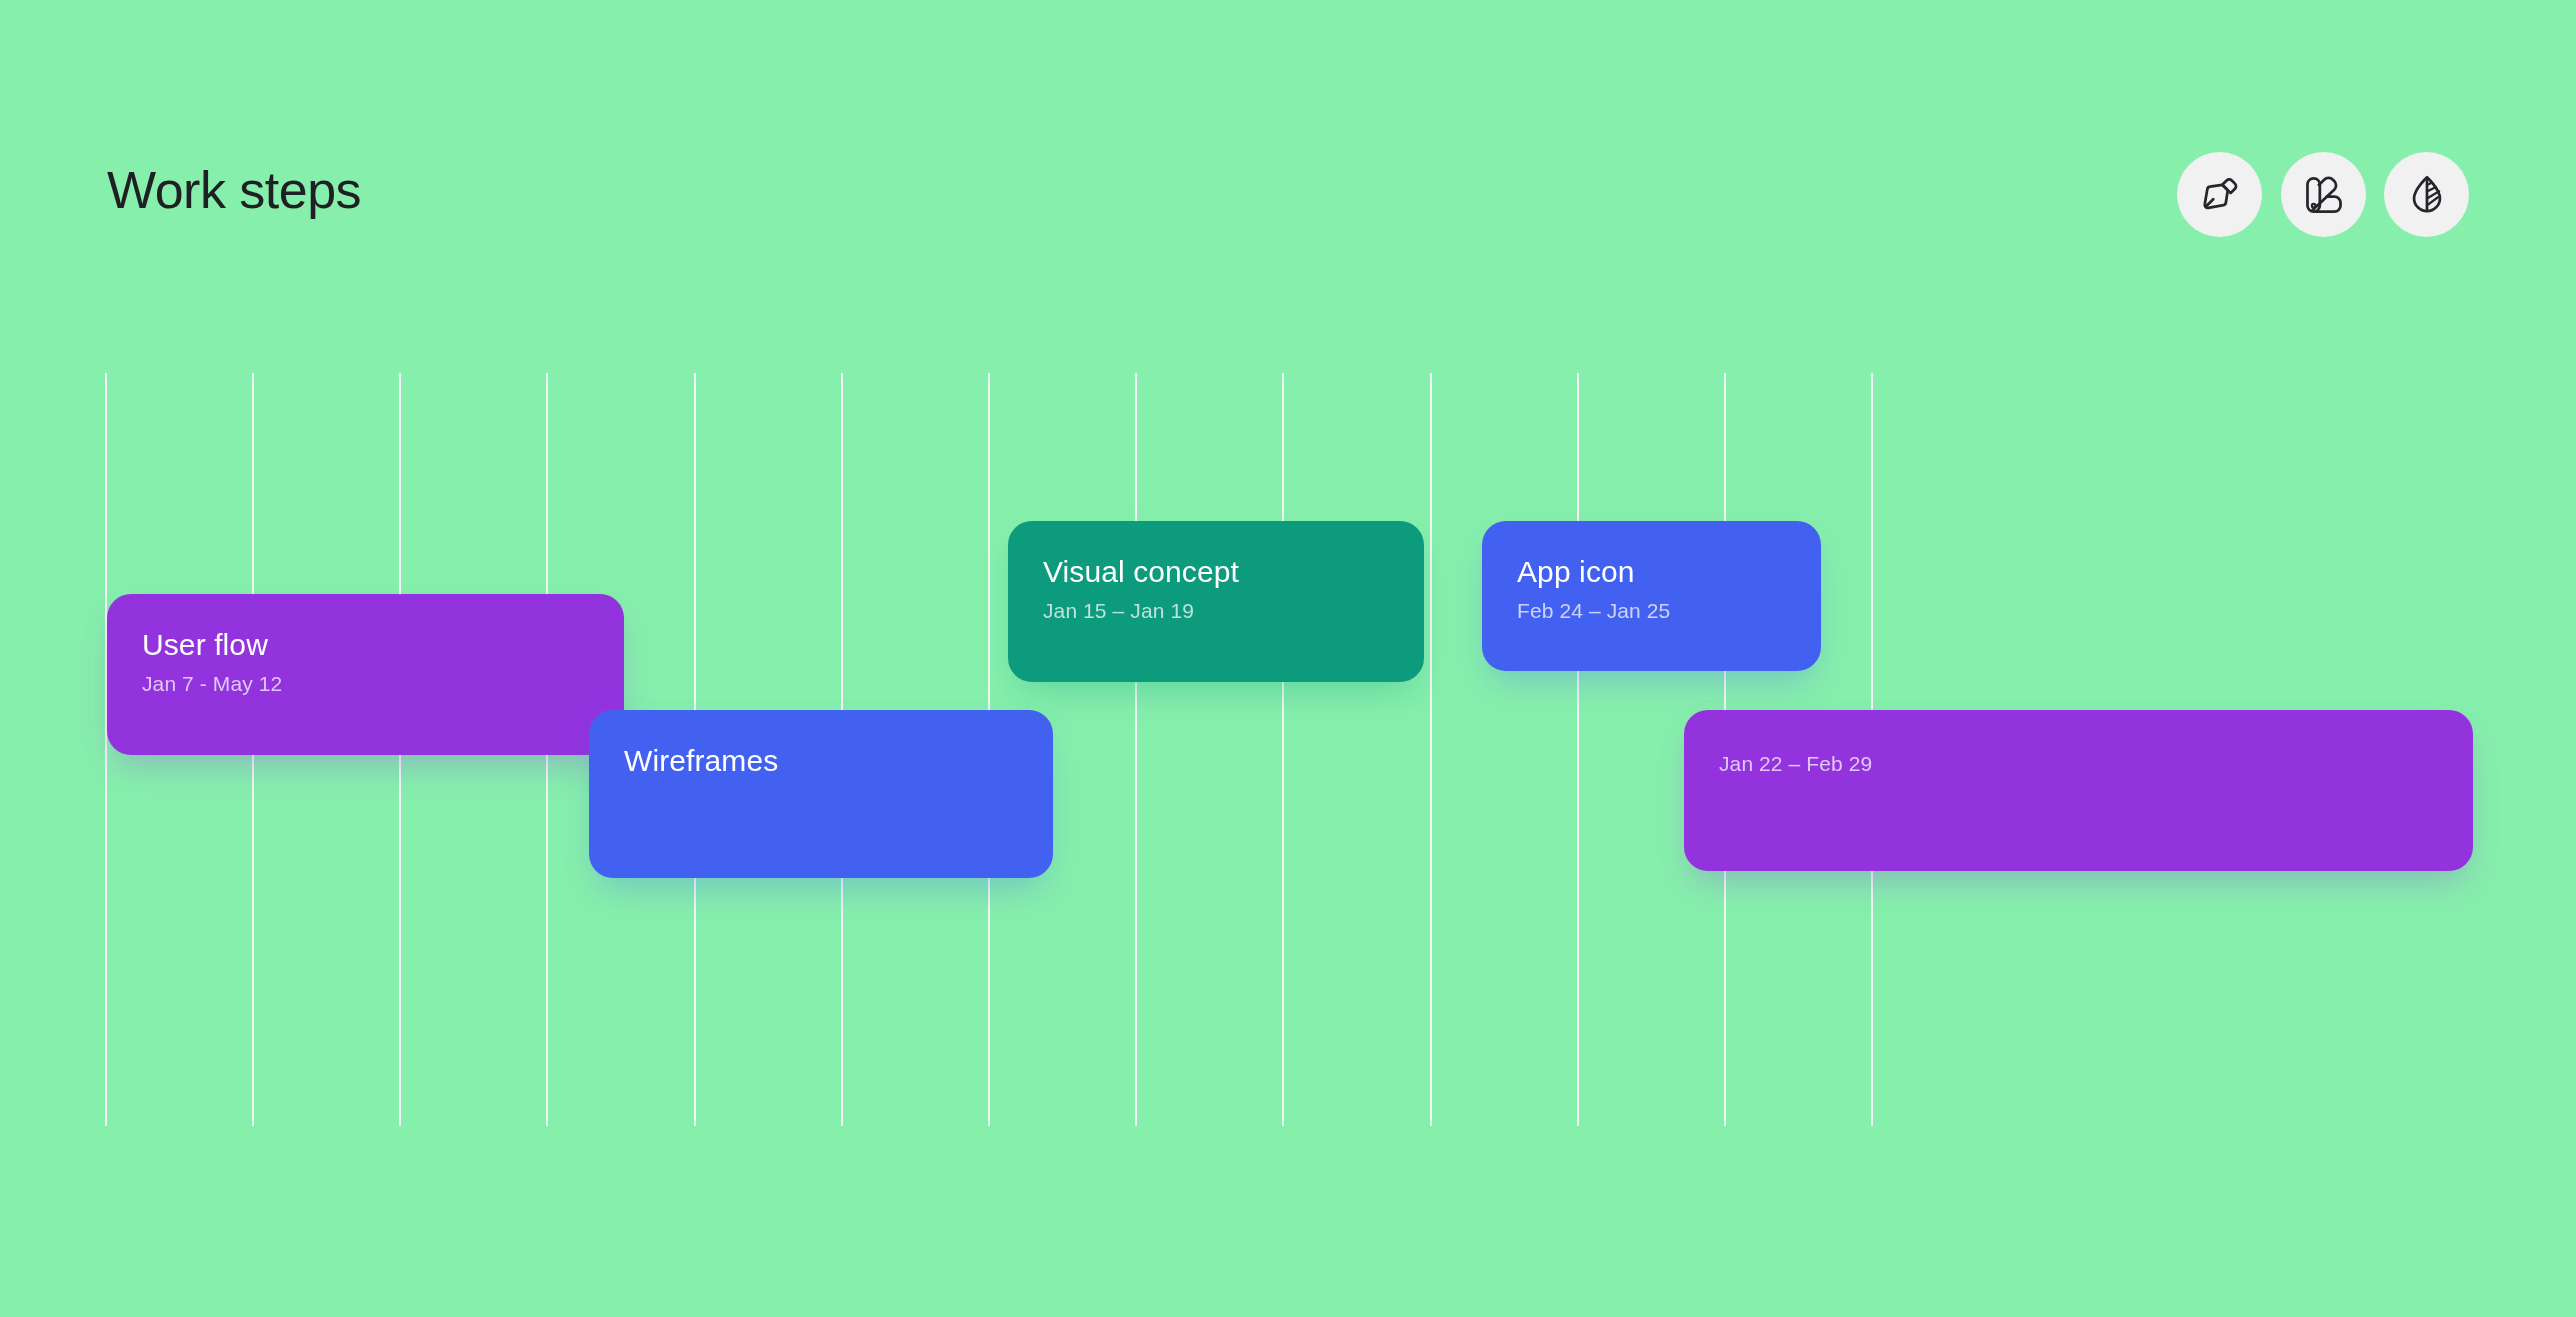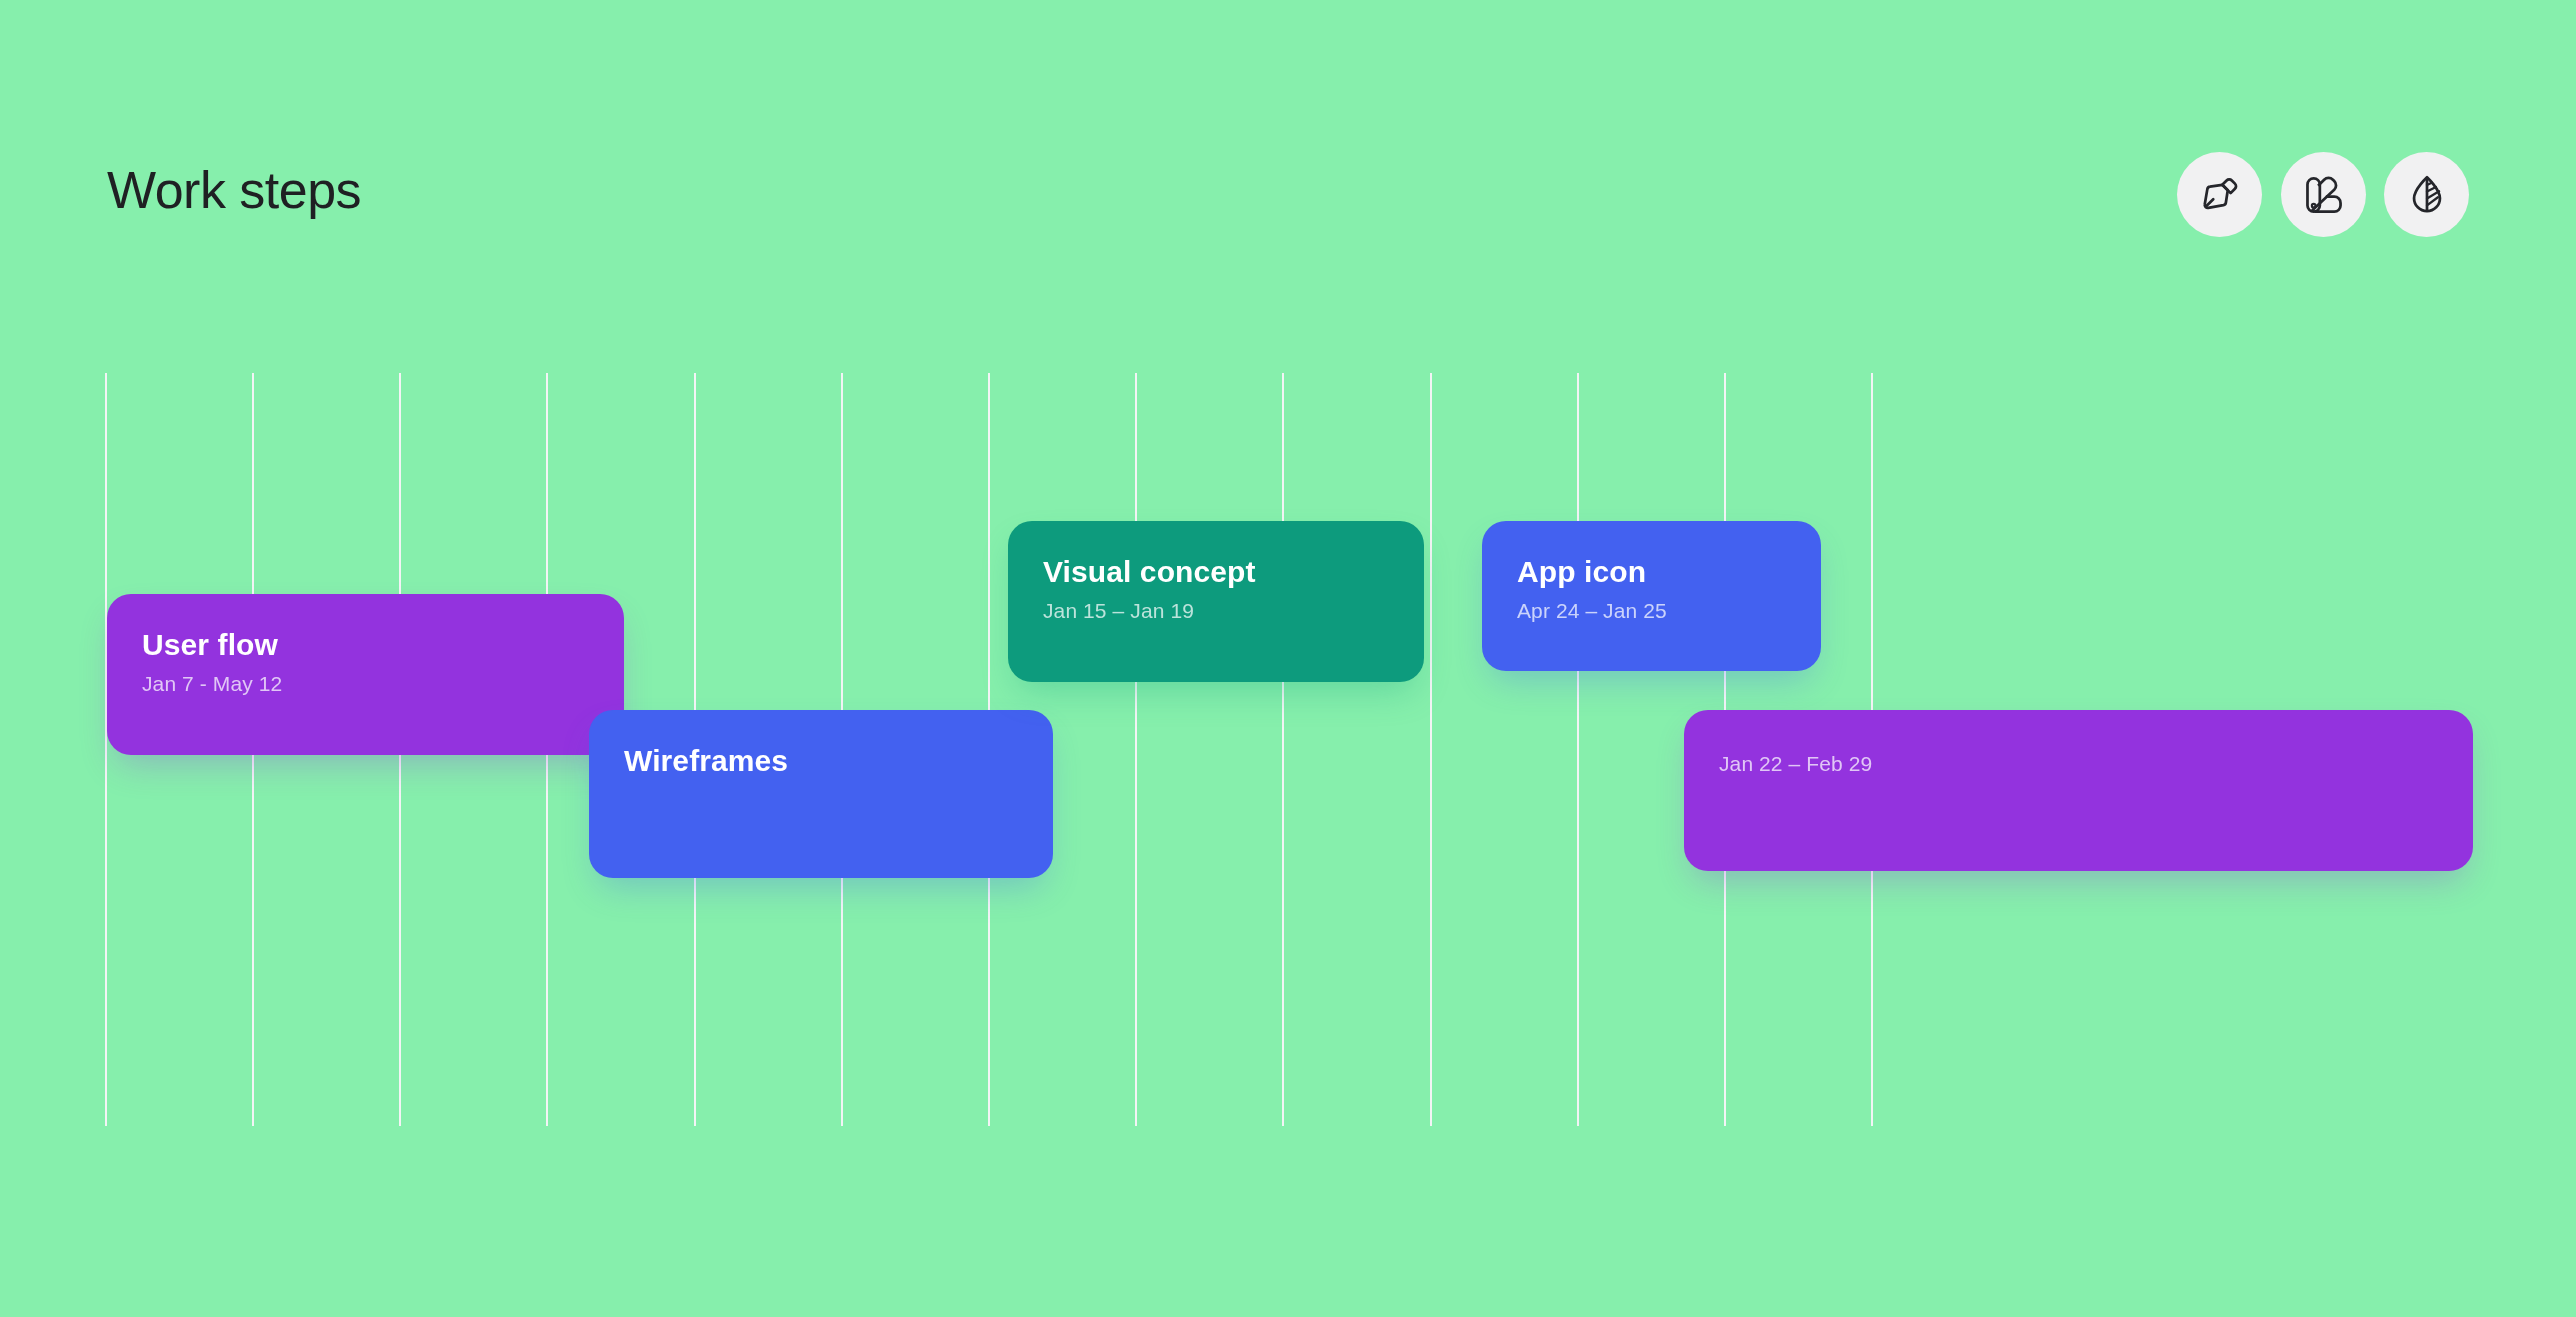--- a/index.html
+++ b/index.html
@@ -94,21 +94,21 @@
   .task-card {
     position: absolute;
     border-radius: 24px;
     box-sizing: border-box;
     padding: 33px 35px 0 35px;
     overflow: hidden;
     cursor: pointer;
   }
   .task-title {
     font-size: 30px;
-    font-weight: 700;
+    font-weight: 400;
     color: #ffffff;
     line-height: 1.2;
     letter-spacing: 0.1px;
     white-space: nowrap;
   }
   .task-dates {
     margin-top: 8.3px;
     font-size: 21px;
     font-weight: 400;
     color: rgba(255, 255, 255, 0.72);
@@ -184,21 +184,21 @@
         </div>
         <div class="task-card" style="left: 589px; top: 337px; width: 464px; height: 168px; background: rgb(67, 97, 240); box-shadow: rgba(67, 97, 240, 0.3) 0px 16.6px 35px -9.2px;">
           <div class="task-title">Wireframes</div>
         </div>
         <div class="task-card" style="left: 1008px; top: 148px; width: 416px; height: 161px; background: rgb(13, 155, 125); box-shadow: rgba(13, 155, 125, 0.3) 0px 16.6px 35px -9.2px;">
           <div class="task-title">Visual concept</div>
           <div class="task-dates">Jan 15 – Jan 19</div>
         </div>
         <div class="task-card" style="left: 1482px; top: 148px; width: 339px; height: 150px; background: rgb(67, 97, 240); box-shadow: rgba(67, 97, 240, 0.3) 0px 16.6px 35px -9.2px;">
           <div class="task-title">App icon</div>
-          <div class="task-dates">Apr 24 – Jan 25</div>
+          <div class="task-dates">Feb 24 – Jan 25</div>
         </div>
         <div class="task-card" style="left: 1684px; top: 337px; width: 789px; height: 161px; background: rgb(147, 51, 222); box-shadow: rgba(147, 51, 222, 0.3) 0px 16.6px 35px -9.2px;">
           <div class="task-dates">Jan 22 – Feb 29</div>
         </div>
       </div>
   </div>
 
 </div>
 
 

